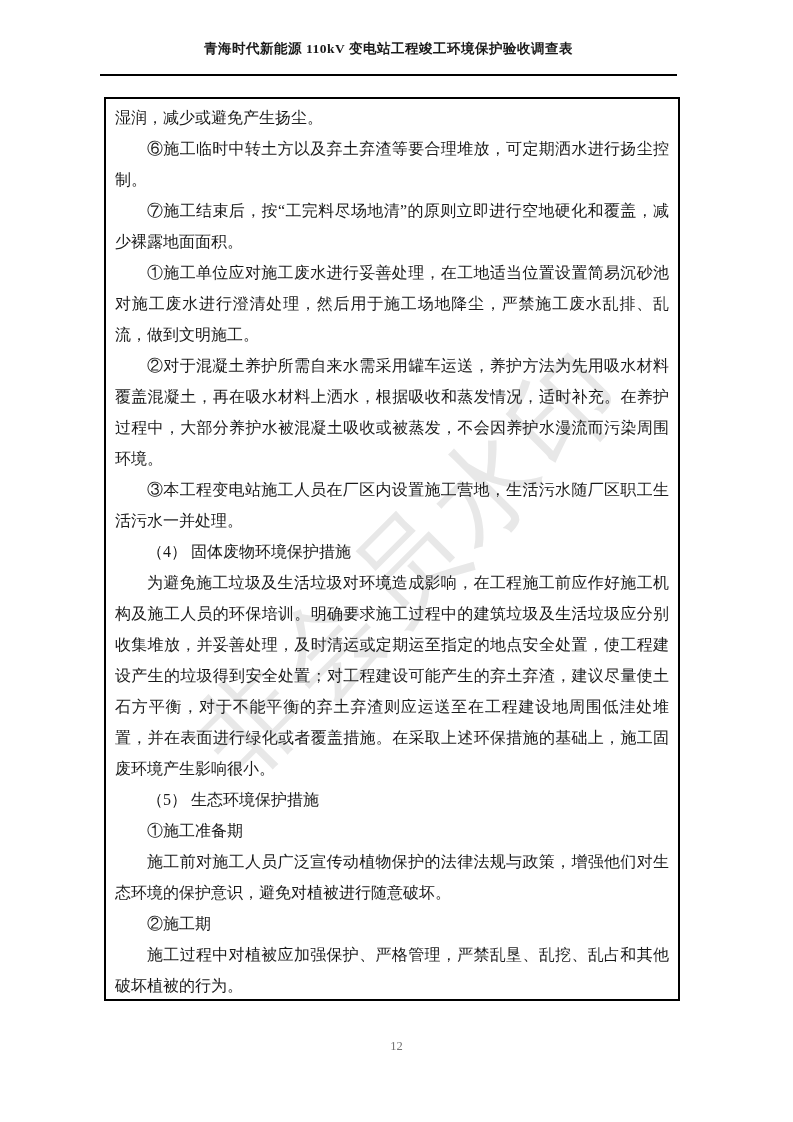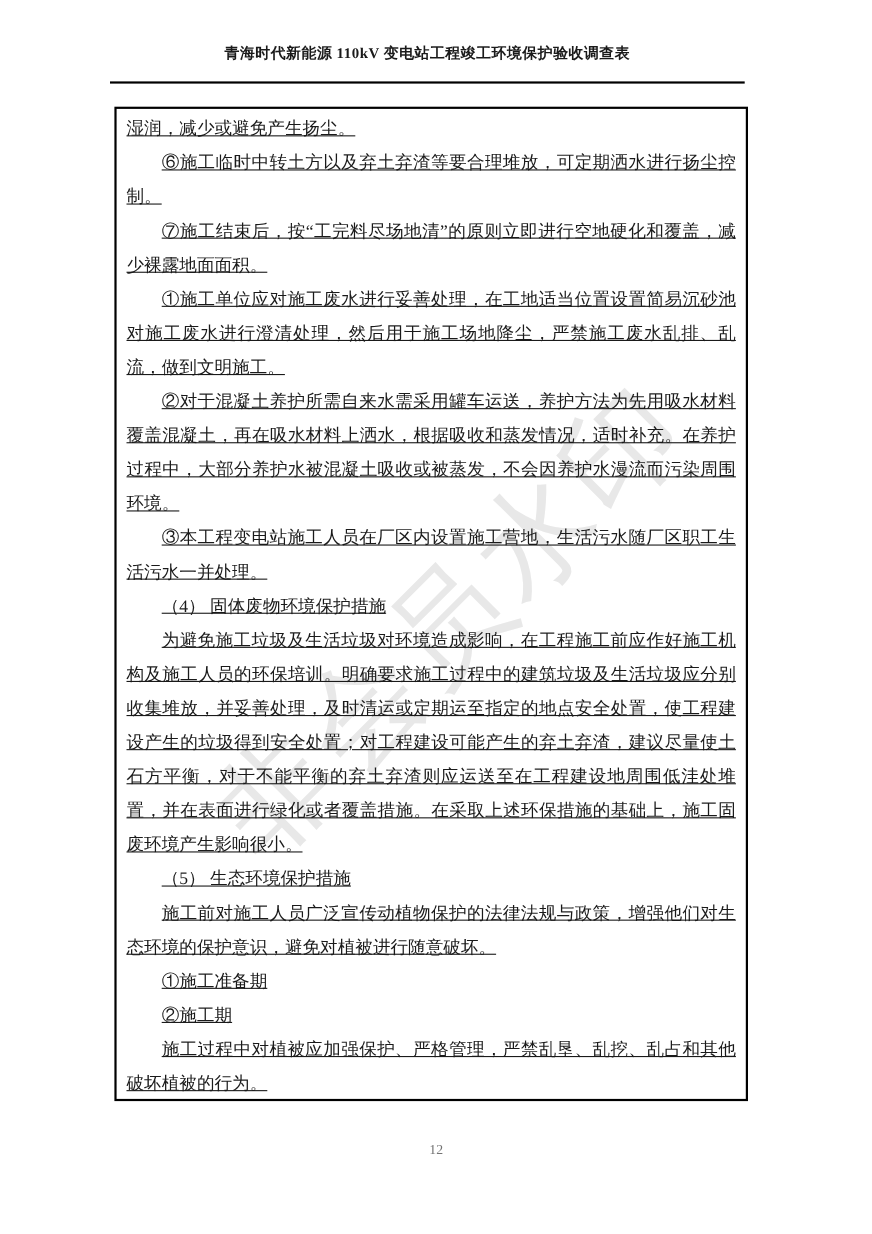--- a/index.html
+++ b/index.html
@@ -57,21 +57,20 @@
     top: 97px;
     width: 576px;
     height: 904px;
     border: 2px solid #000000;
     box-sizing: border-box;
     background: transparent;
     z-index: 1;
   }
   .doc-body {
     padding: 3px 9px 0 9px;
-    text-decoration: underline;
   }
   .doc-body p {
     margin: 0;
     font-size: 16px;
     line-height: 31px;
     text-align: justify;
     word-break: break-all;
   }
   .doc-body p.indent {
     text-indent: 2em;
@@ -105,22 +104,22 @@
     <div class="doc-body">
         <p class="noindent">湿润，减少或避免产生扬尘。</p>
         <p class="indent">⑥施工临时中转土方以及弃土弃渣等要合理堆放，可定期洒水进行扬尘控制。</p>
         <p class="indent">⑦施工结束后，按“工完料尽场地清”的原则立即进行空地硬化和覆盖，减少裸露地面面积。</p>
         <p class="indent">①施工单位应对施工废水进行妥善处理，在工地适当位置设置简易沉砂池对施工废水进行澄清处理，然后用于施工场地降尘，严禁施工废水乱排、乱流，做到文明施工。</p>
         <p class="indent">②对于混凝土养护所需自来水需采用罐车运送，养护方法为先用吸水材料覆盖混凝土，再在吸水材料上洒水，根据吸收和蒸发情况，适时补充。在养护过程中，大部分养护水被混凝土吸收或被蒸发，不会因养护水漫流而污染周围环境。</p>
         <p class="indent">③本工程变电站施工人员在厂区内设置施工营地，生活污水随厂区职工生活污水一并处理。</p>
         <p class="indent">（4） 固体废物环境保护措施</p>
         <p class="indent">为避免施工垃圾及生活垃圾对环境造成影响，在工程施工前应作好施工机构及施工人员的环保培训。明确要求施工过程中的建筑垃圾及生活垃圾应分别收集堆放，并妥善处理，及时清运或定期运至指定的地点安全处置，使工程建设产生的垃圾得到安全处置；对工程建设可能产生的弃土弃渣，建议尽量使土石方平衡，对于不能平衡的弃土弃渣则应运送至在工程建设地周围低洼处堆置，并在表面进行绿化或者覆盖措施。在采取上述环保措施的基础上，施工固废环境产生影响很小。</p>
         <p class="indent">（5） 生态环境保护措施</p>
+        <p class="indent">①施工准备期</p>
         <p class="indent">施工前对施工人员广泛宣传动植物保护的法律法规与政策，增强他们对生态环境的保护意识，避免对植被进行随意破坏。</p>
-        <p class="indent">①施工准备期</p>
         <p class="indent">②施工期</p>
         <p class="indent">施工过程中对植被应加强保护、严格管理，严禁乱垦、乱挖、乱占和其他破坏植被的行为。</p>
       </div>
   </div>
 
   <div class="footer">
     <span class="page-number">12</span>
   </div>
 
 </div>

